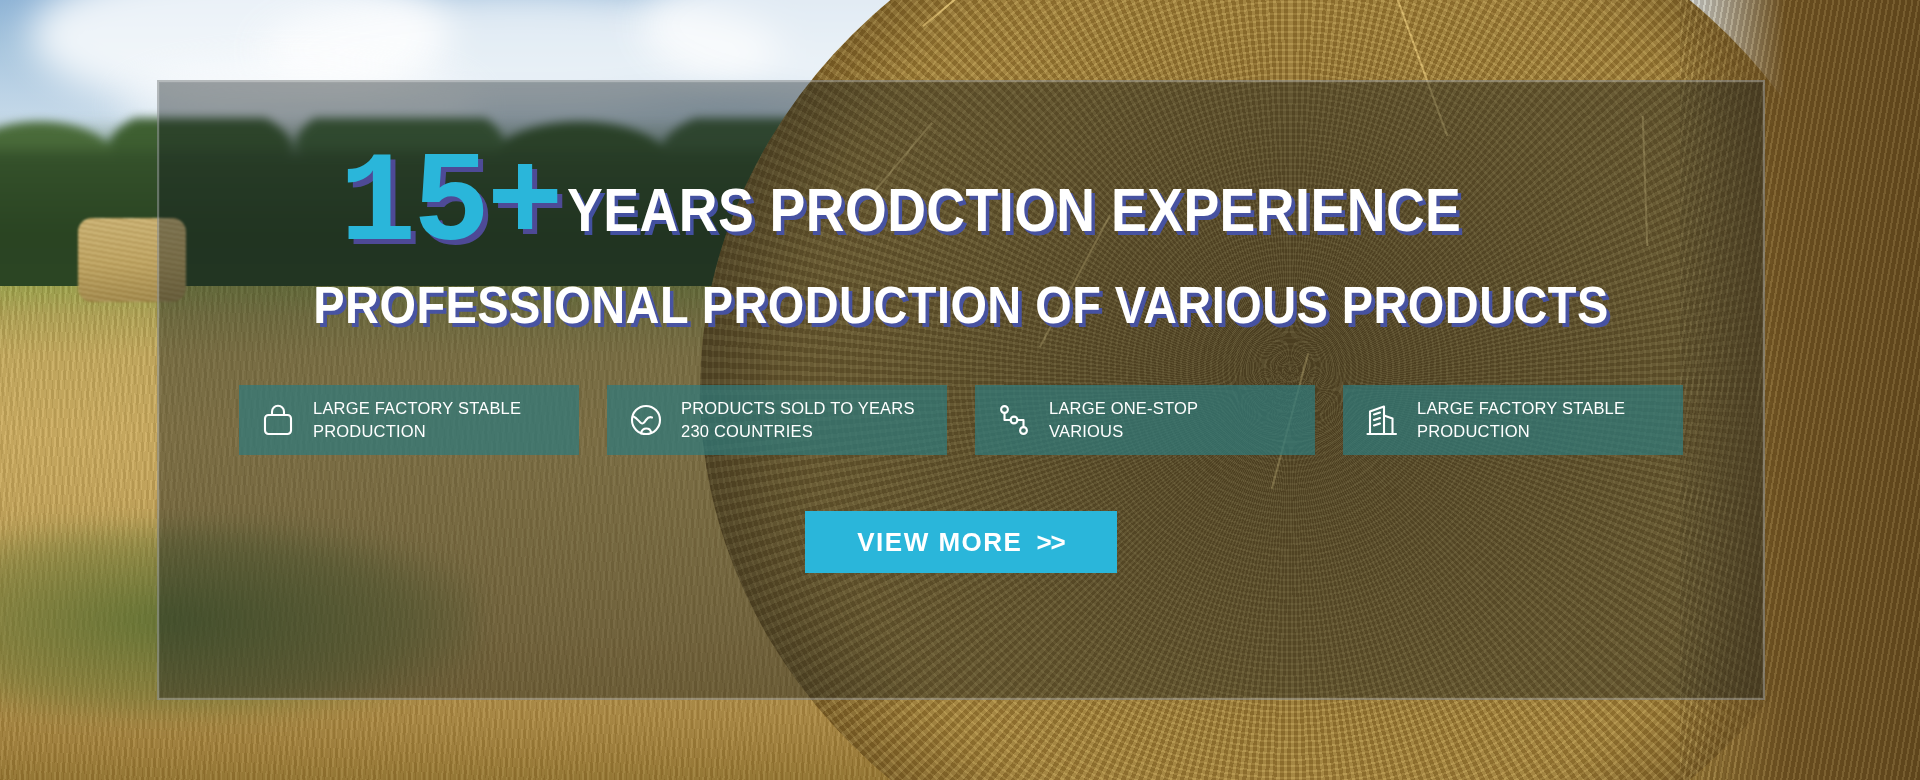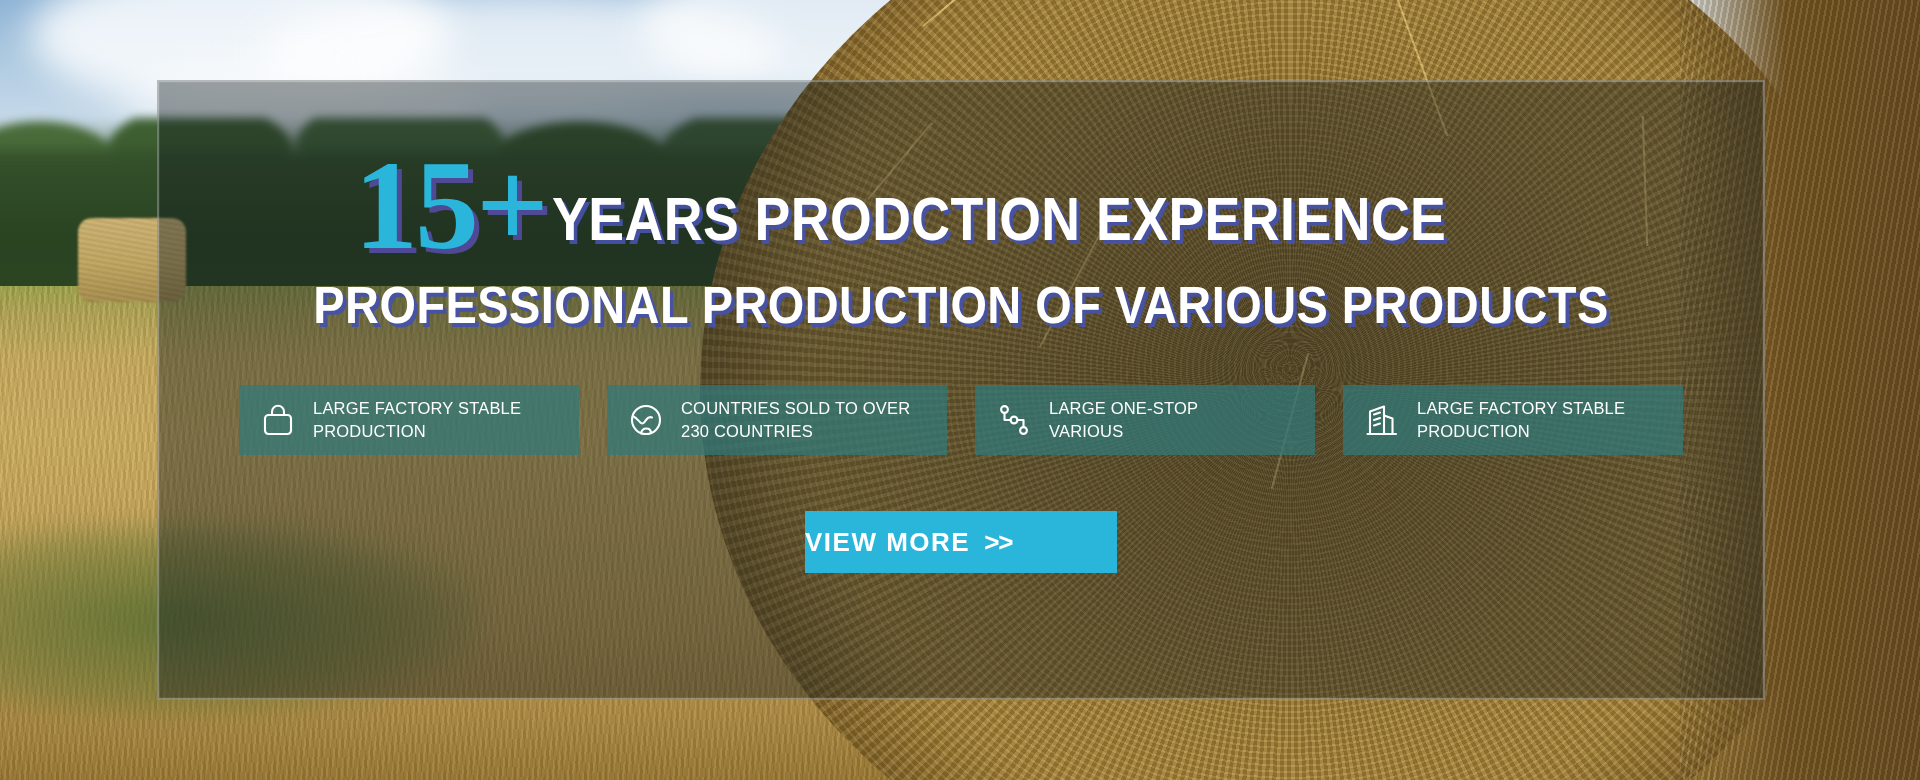--- a/index.html
+++ b/index.html
@@ -172,21 +172,21 @@
   }
 
   
   .headline-row {
     display: flex;
     align-items: baseline;
     justify-content: center;
     margin-top: 62px;
   }
   .big-number {
-    font-family: Liberation Serif, serif;
+    font-family: Liberation Mono, monospace;
     font-weight: bold;
     font-size: 128px;
     line-height: 0.86;
     color: #2ab6da;
     letter-spacing: -3px;
     text-shadow: 5px 5px 0 rgba(86,78,170,0.85);
     position: relative;
     top: 8px;
   }
   .headline-1 {
@@ -252,20 +252,21 @@
     height: 62px;
     background: #2ab6da;
     border: none;
     color: #ffffff;
     font-family: "Liberation Sans", sans-serif;
     font-weight: bold;
     font-size: 26px;
     letter-spacing: 1.5px;
     display: flex;
     align-items: center;
+    justify-content: center;
     gap: 14px;
     cursor: pointer;
   }
   .cta-arrows {
     font-weight: bold;
     font-size: 26px;
     letter-spacing: -1px;
   }
 </style>
 </head>
@@ -327,21 +328,21 @@
 
       <div class="feature">
         <span class="feature-icon">
           <svg width="38" height="38" viewBox="0 0 38 38" fill="none" stroke="#ffffff" stroke-width="2.1" stroke-linecap="round" stroke-linejoin="round">
             <circle cx="19" cy="19" r="14"></circle>
             <path d="M6.5 15.5 c3.5 1.5 5.5 5 7.5 6.5 c2 1.5 3.5 -1 5 -3 c1.5 -2 3.5 -3.5 6 -2.5"></path>
             <path d="M14 32.5 c0.5 -3 2.5 -5 5.5 -5 c2.5 0 4 1.5 4.5 3.5"></path>
           </svg>
         </span>
         <span class="feature-text">
-          <span>COUNTRIES SOLD TO OVER</span><br>
+          <span>PRODUCTS SOLD TO YEARS</span><br>
           <span>230 COUNTRIES</span>
         </span>
       </div>
 
       <div class="feature">
         <span class="feature-icon">
           <svg width="38" height="38" viewBox="0 0 38 38" fill="none" stroke="#ffffff" stroke-width="2.1" stroke-linecap="round" stroke-linejoin="round">
             <circle cx="9.5" cy="8.5" r="3.4"></circle>
             <circle cx="19" cy="19" r="3.4"></circle>
             <circle cx="28.5" cy="29.5" r="3.4"></circle>

